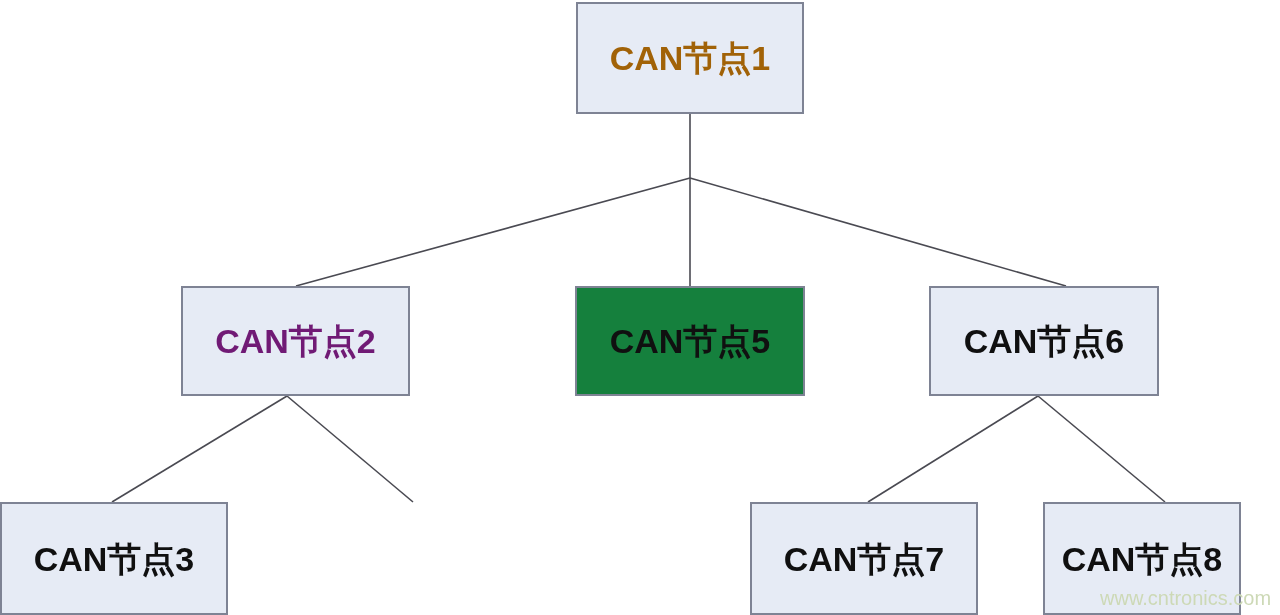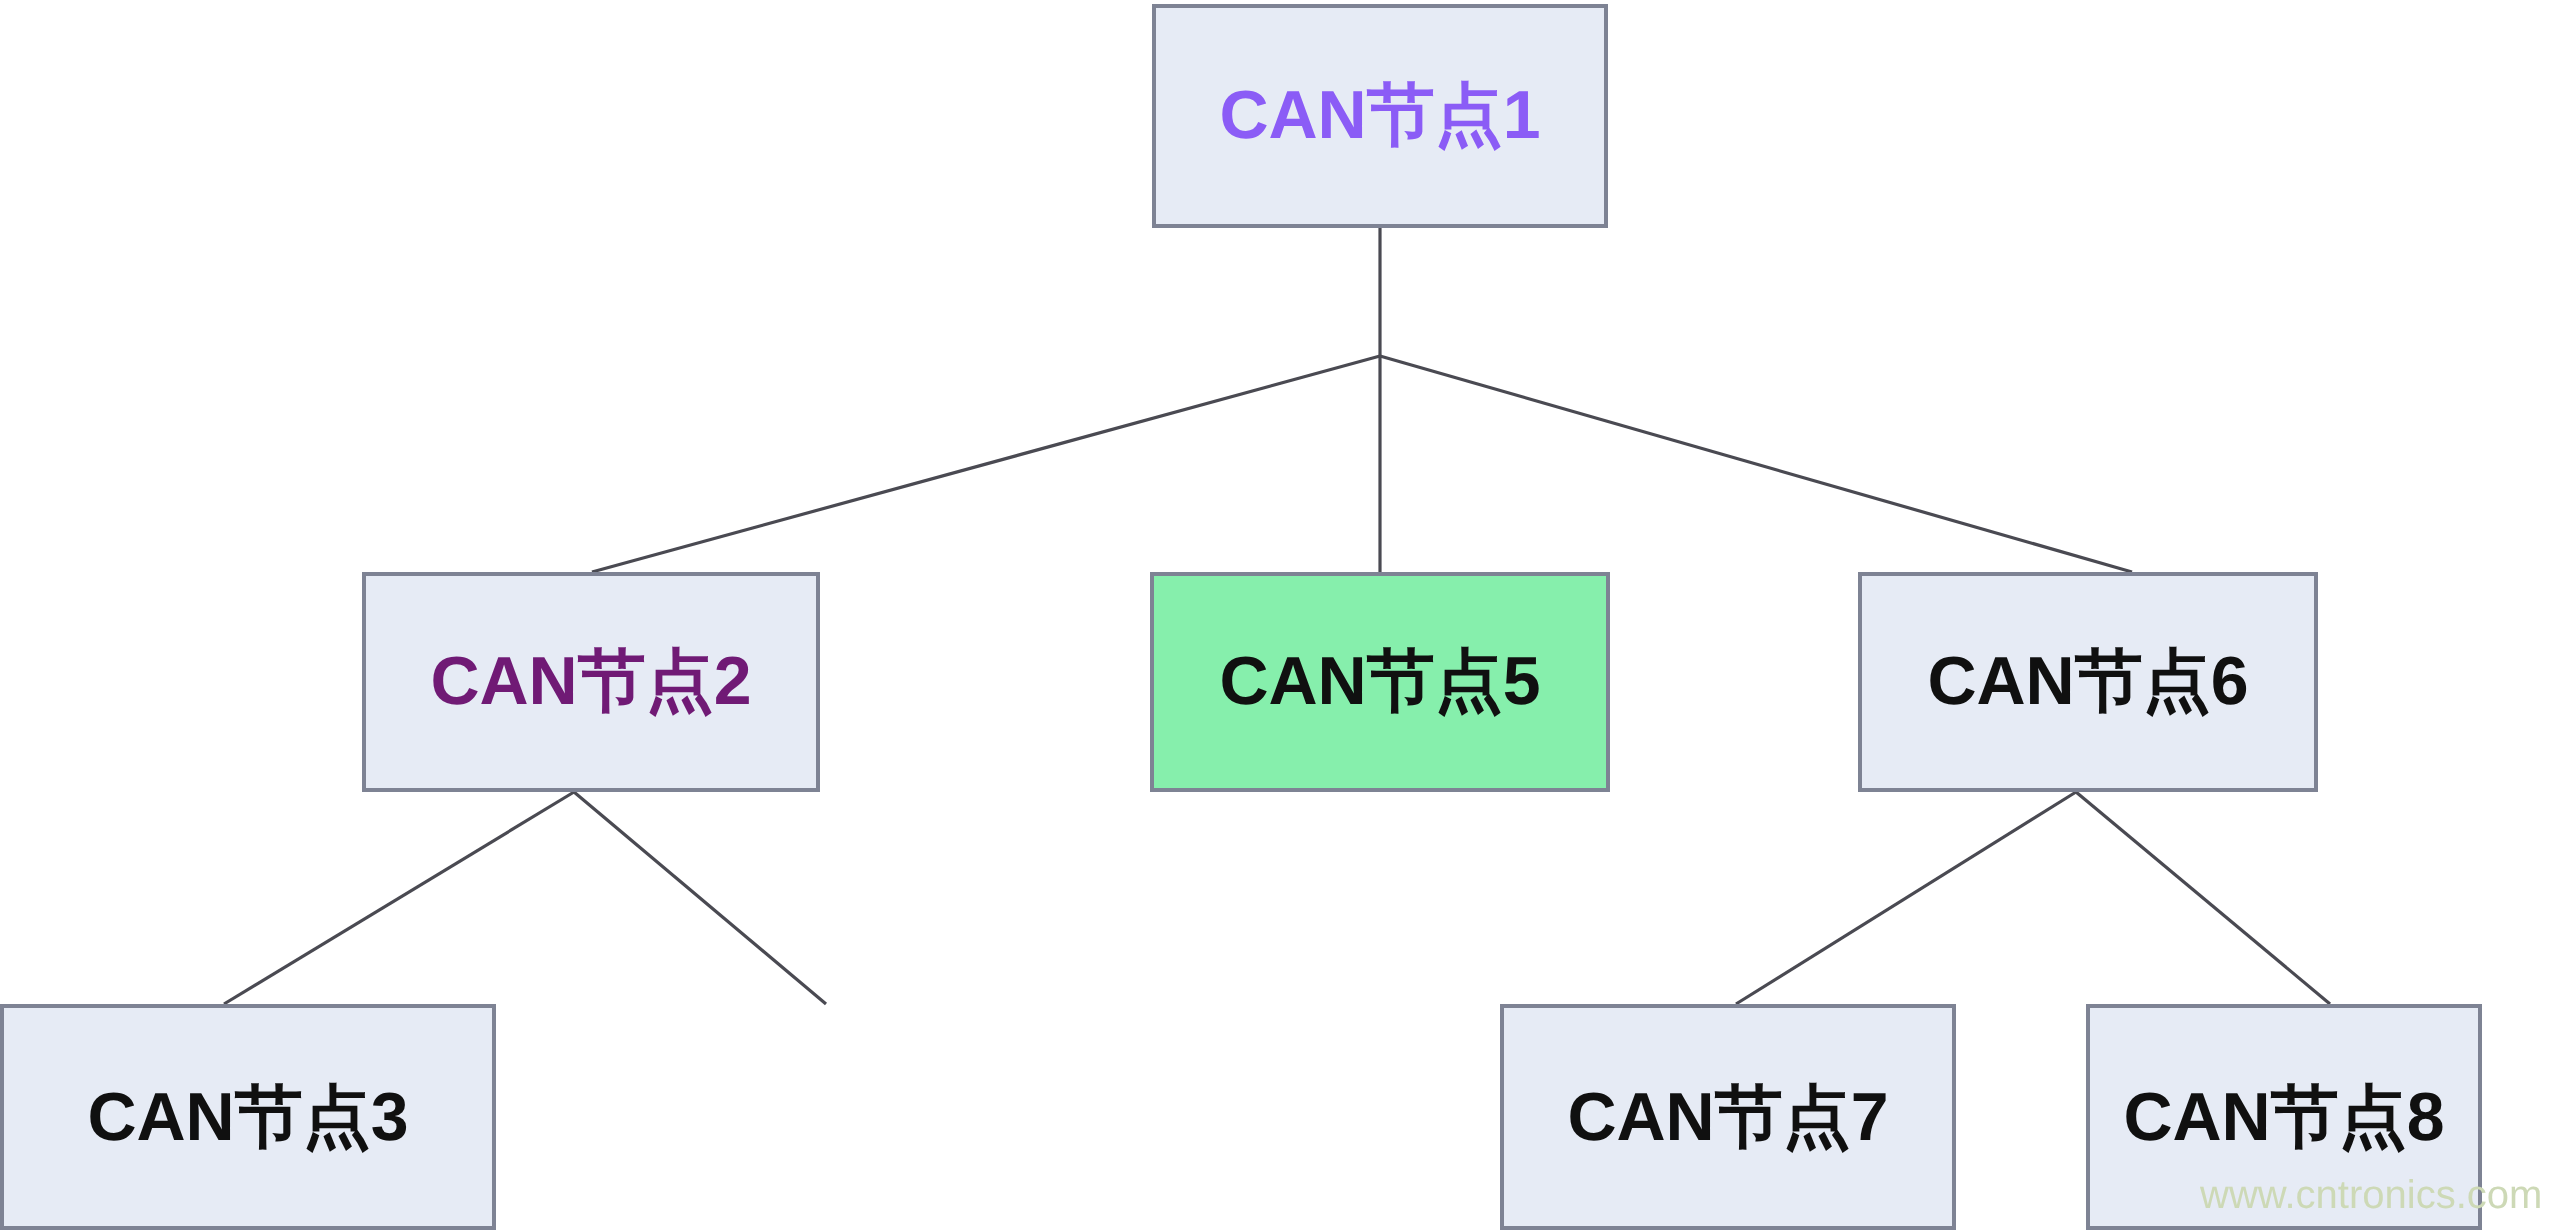--- a/index.html
+++ b/index.html
@@ -62,36 +62,36 @@
       <line x1="690" y1="178" x2="296" y2="286" stroke="#4a4a52" stroke-width="1.6"></line>
       <line x1="690" y1="178" x2="690" y2="286" stroke="#4a4a52" stroke-width="1.6"></line>
       <line x1="690" y1="178" x2="1066" y2="286" stroke="#4a4a52" stroke-width="1.6"></line>
       <line x1="287" y1="396" x2="112" y2="502" stroke="#4a4a52" stroke-width="1.6"></line>
       <line x1="287" y1="396" x2="413" y2="502" stroke="#4a4a52" stroke-width="1.6"></line>
       <line x1="1038" y1="396" x2="868" y2="502" stroke="#4a4a52" stroke-width="1.6"></line>
       <line x1="1038" y1="396" x2="1165" y2="502" stroke="#4a4a52" stroke-width="1.6"></line>
     </svg>
 
   <div class="node" style="left: 576px; top: 2px; width: 228px; height: 112px; background: rgb(230, 235, 245); border-color: rgb(126, 131, 148);">
-    <span class="node-label" style="color: #8b5cf6;">CAN节点1</span>
+    <span class="node-label" style="color: #a16207;">CAN节点1</span>
   </div>
 
   <div class="node" style="left: 181px; top: 286px; width: 229px; height: 110px; background: rgb(230, 235, 245); border-color: rgb(126, 131, 148);">
     <span class="node-label" style="color: #701a75;">CAN节点2</span>
   </div>
 
-  <div class="node" style="left: 575px; top: 286px; width: 230px; height: 110px; background: #86efac; border-color: rgb(126, 131, 148);">
+  <div class="node" style="left: 575px; top: 286px; width: 230px; height: 110px; background: #15803d; border-color: rgb(126, 131, 148);">
     <span class="node-label" style="color: rgb(16, 16, 16);">CAN节点5</span>
   </div>
 
   <div class="node" style="left: 929px; top: 286px; width: 230px; height: 110px; background: rgb(230, 235, 245); border-color: rgb(126, 131, 148);">
     <span class="node-label" style="color: rgb(16, 16, 16);">CAN节点6</span>
   </div>
 
-  <div class="node" style="left: 0px; top: 502px; width: 248px; height: 113px; background: rgb(230, 235, 245); border-color: rgb(126, 131, 148);">
+  <div class="node" style="left: 0px; top: 502px; width: 228px; height: 113px; background: rgb(230, 235, 245); border-color: rgb(126, 131, 148);">
     <span class="node-label" style="color: rgb(16, 16, 16);">CAN节点3</span>
   </div>
 
 
   <div class="node" style="left: 750px; top: 502px; width: 228px; height: 113px; background: rgb(230, 235, 245); border-color: rgb(126, 131, 148);">
     <span class="node-label" style="color: rgb(16, 16, 16);">CAN节点7</span>
   </div>
 
   <div class="node" style="left: 1043px; top: 502px; width: 198px; height: 113px; background: rgb(230, 235, 245); border-color: rgb(126, 131, 148);">
     <span class="node-label" style="color: rgb(16, 16, 16);">CAN节点8</span>

